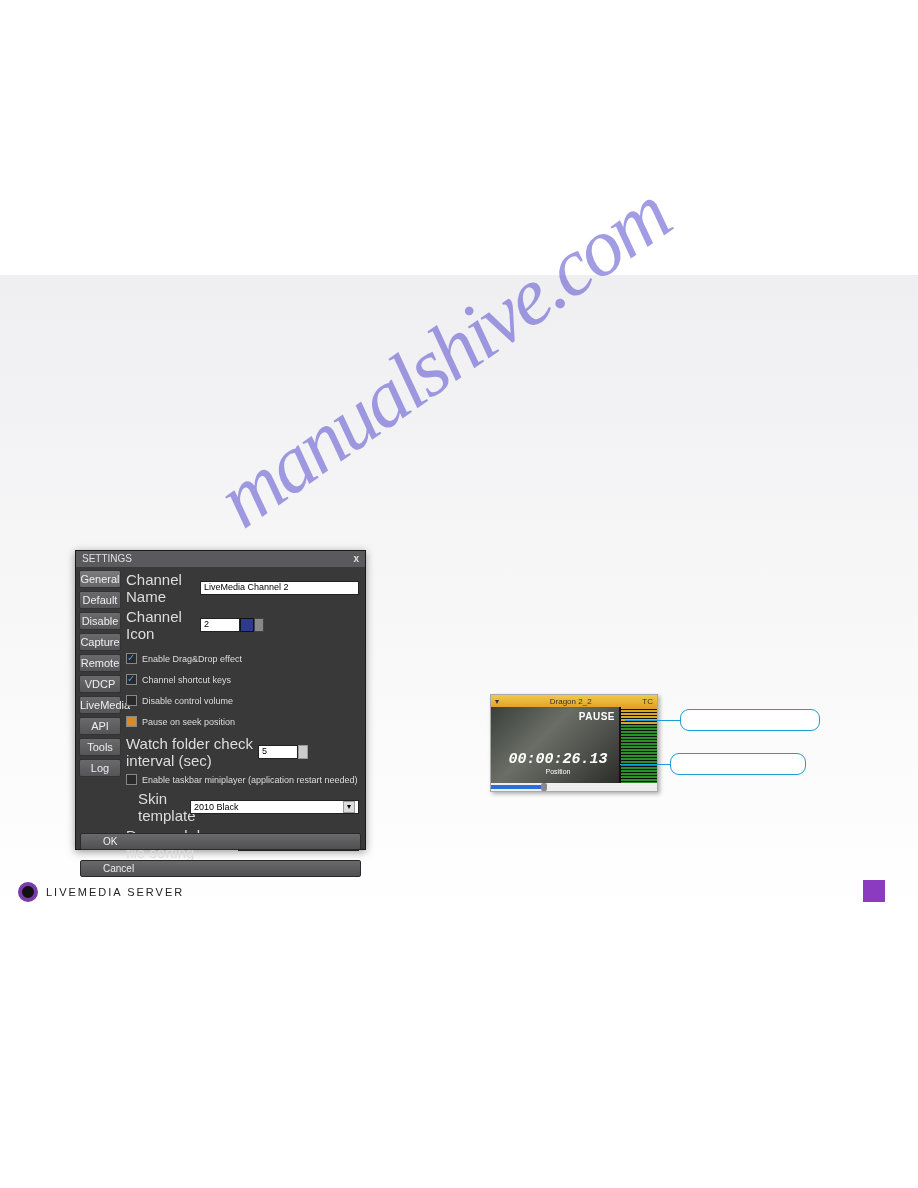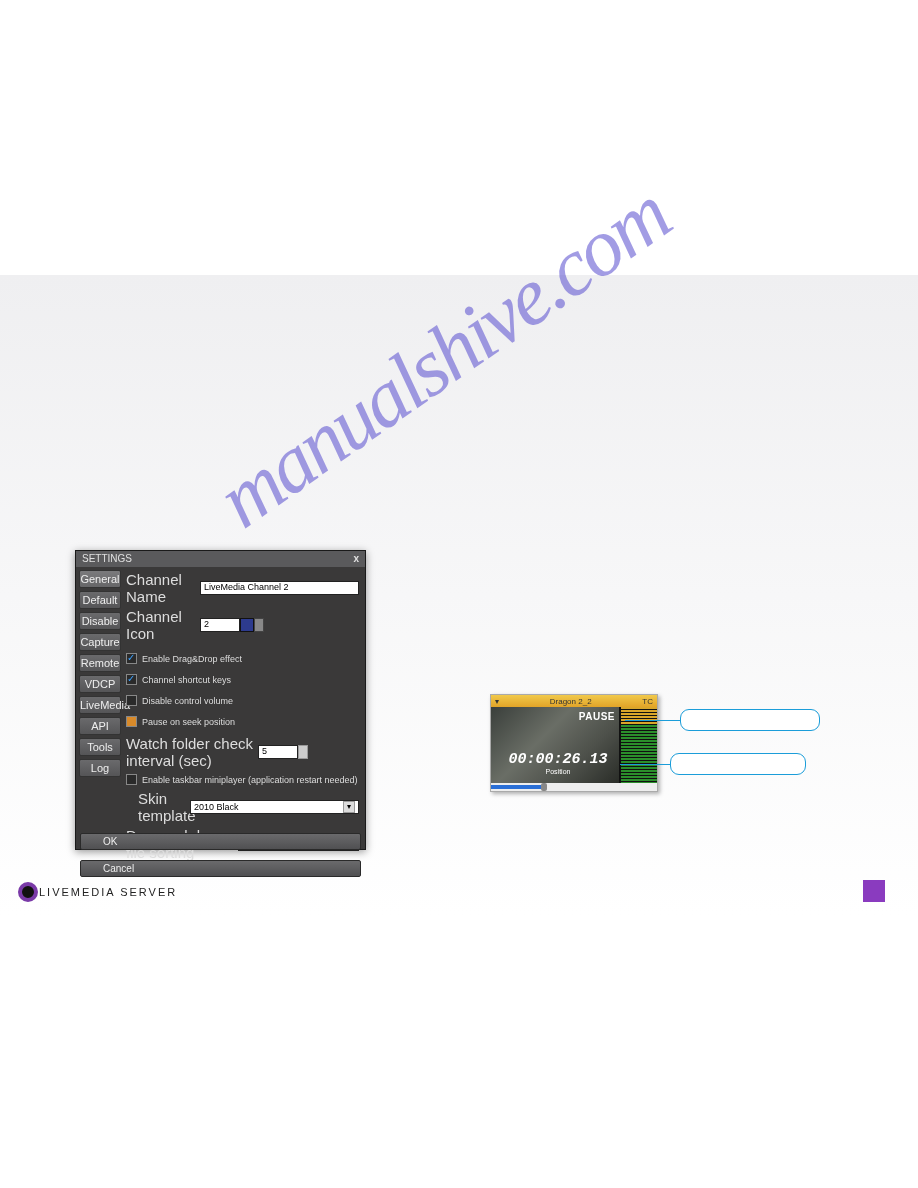--- a/index.html
+++ b/index.html
@@ -48,21 +48,21 @@
 .scrub { height: 8px; background: #eee; position: relative; }
 .scrub-fill { position: absolute; left: 0; top: 2px; height: 4px; width: 30%; background: #2a6fd6; }
 .scrub-knob { position: absolute; left: 30%; top: 0; width: 6px; height: 8px; background: #888; border-radius: 2px; }
 
 
 .callout { position: absolute; z-index: 11; }
 .callout-line { position: absolute; height: 0; border-top: 1px solid #1b9dd9; }
 .callout-box { position: absolute; border: 1.5px solid #1b9dd9; border-radius: 9px; background: #fff; height: 22px; }
 
 
-.footer { position: absolute; top: 882px; left: 18px; display: flex; align-items: center; gap: 1px; z-index: 5; }
+.footer { position: absolute; top: 882px; left: 18px; display: flex; align-items: center; gap: 8px; z-index: 5; }
 .logo-ring { width: 20px; height: 20px; border-radius: 50%; border: 4px solid #7a3aa8; background: #111; }
 .footer-text { font-family: Arial; font-size: 11px; letter-spacing: 2px; color: #222; }
 .page-sq { position: absolute; top: 880px; left: 863px; width: 22px; height: 22px; background: #8a3bbf; }
 </style>
 </head>
 <body>
 
 <div class="page-bg"></div>
 
 <div class="watermark">manualshive.com</div>

